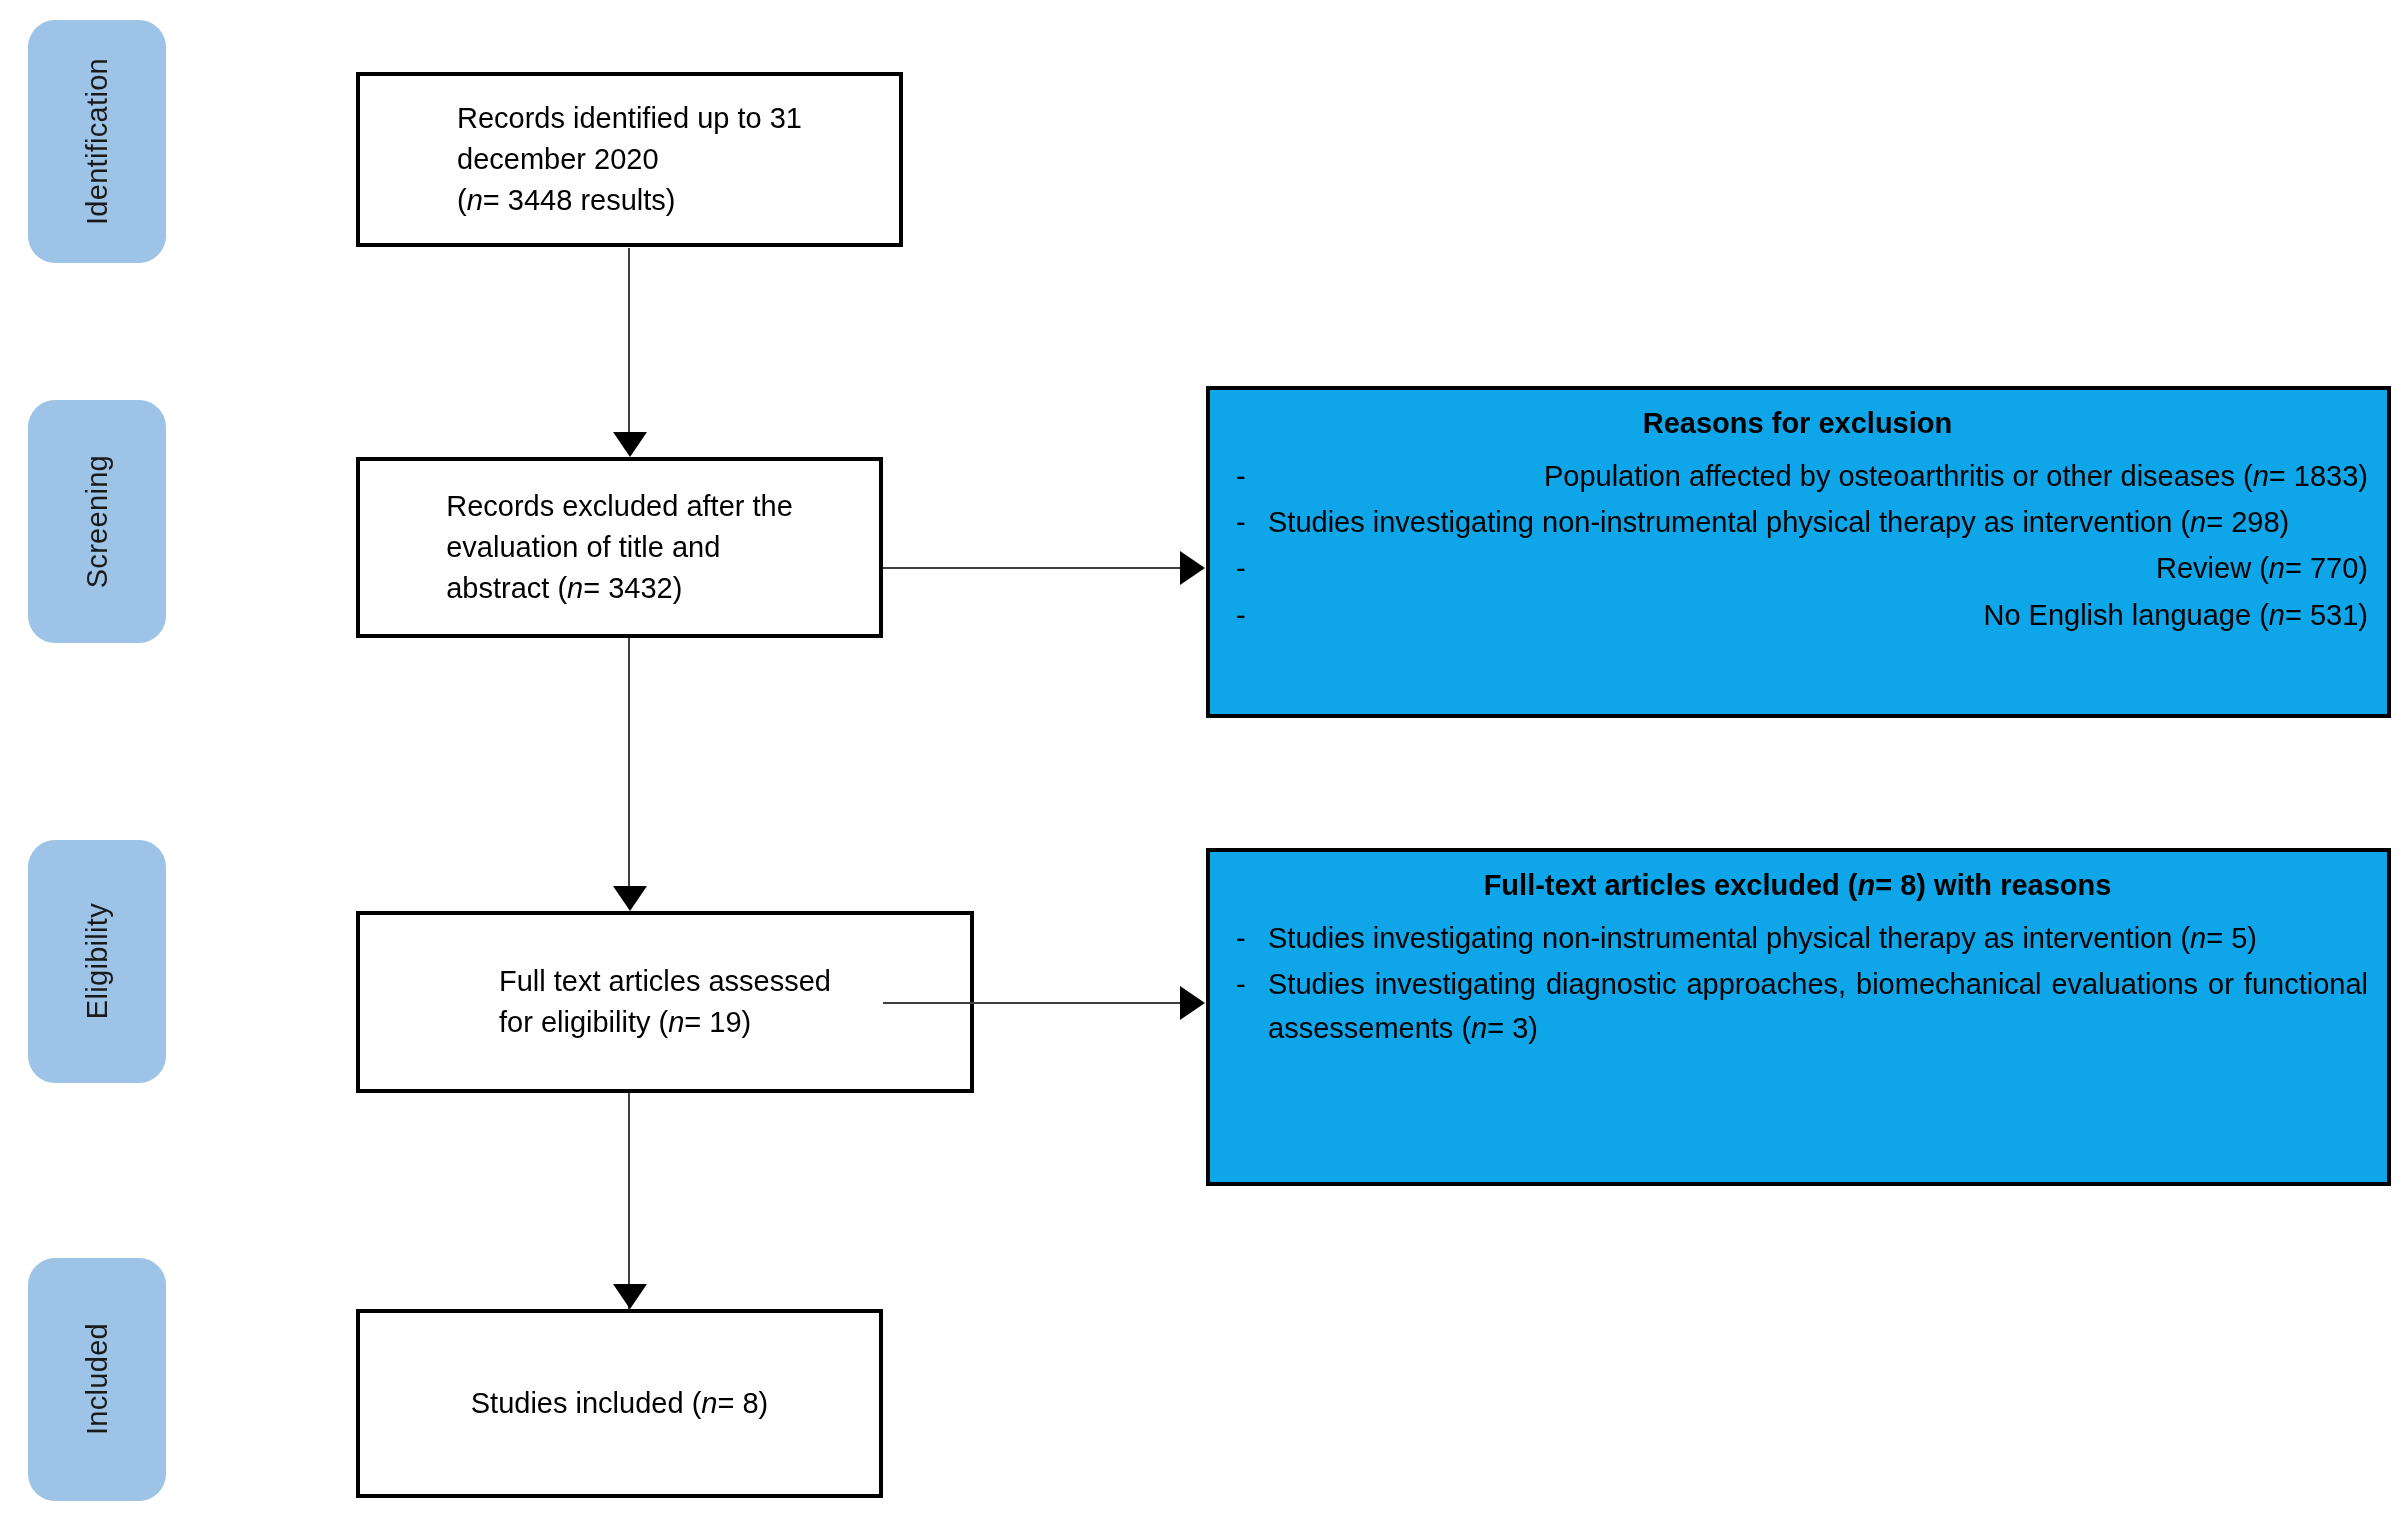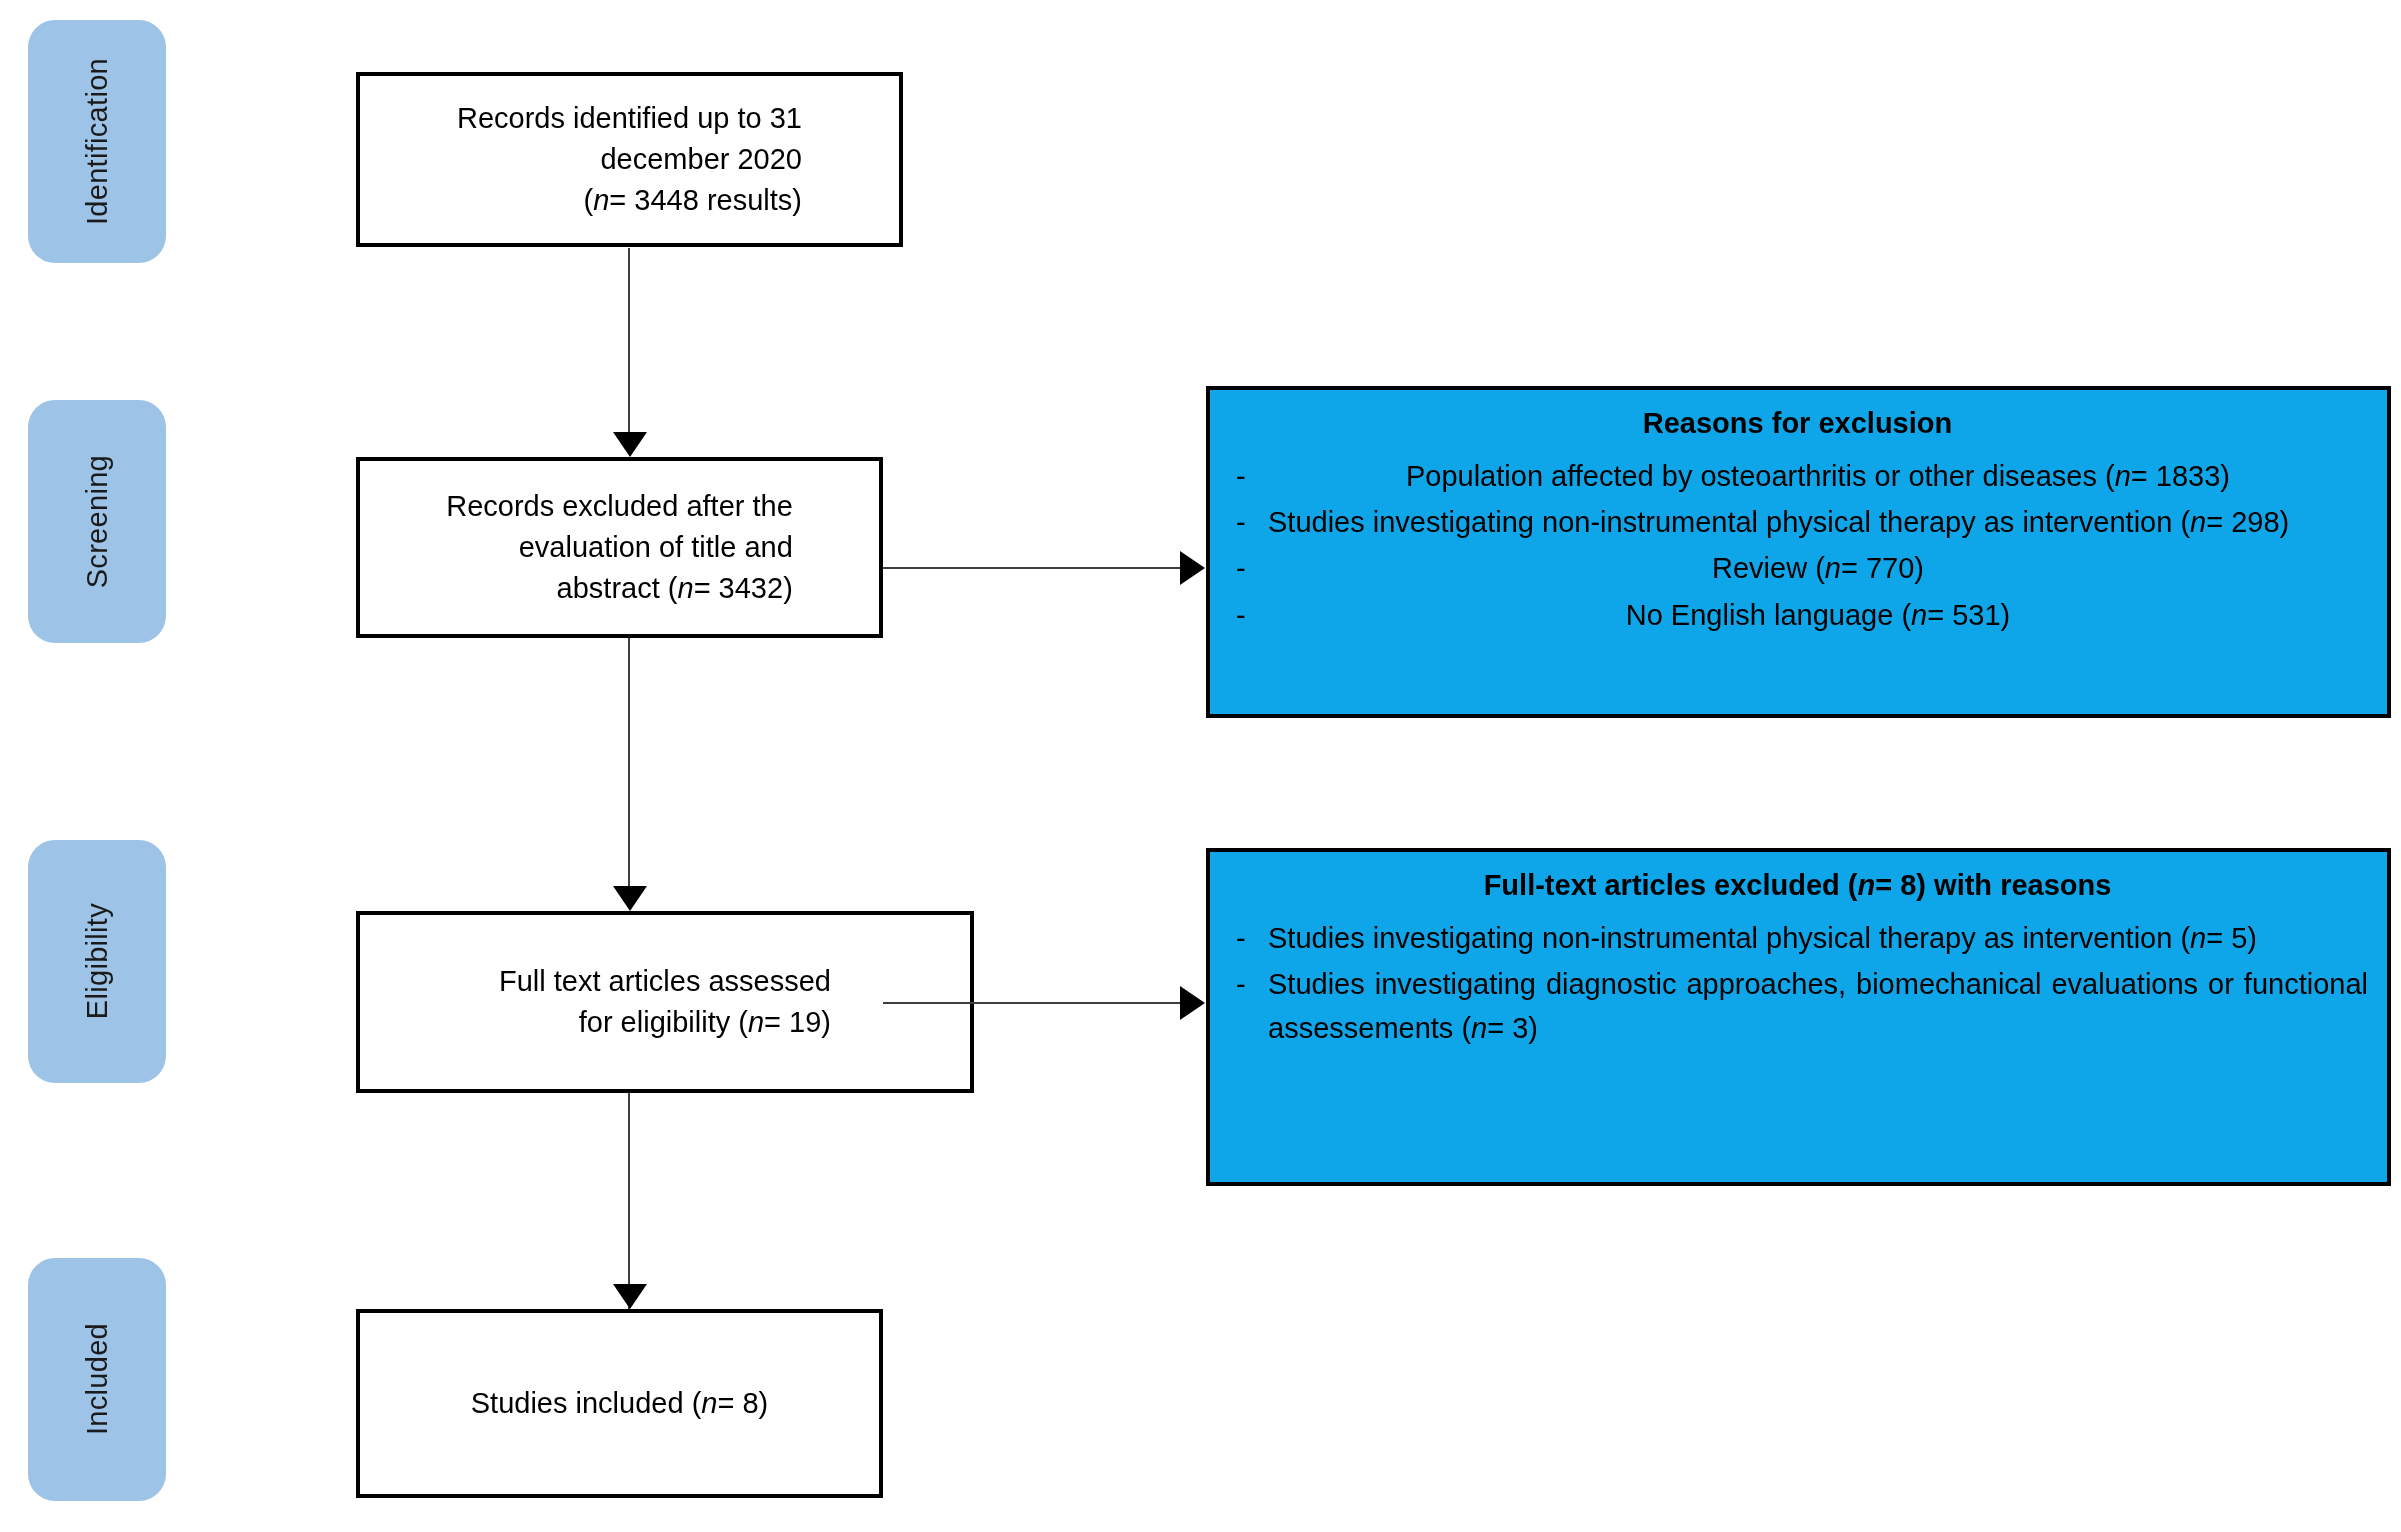--- a/index.html
+++ b/index.html
@@ -45,21 +45,21 @@
     position: absolute;
     box-sizing: border-box;
     border: 4.5px solid #000000;
     background: #ffffff;
     display: flex;
     align-items: center;
     justify-content: center;
     padding: 5.7px 14.7px;
   }
   .flow-box-text {
-    text-align: right;
+    text-align: left;
     font-size: 29px;
     line-height: 1.42;
     color: #000000;
   }
 
   
   .reason-box {
     position: absolute;
     box-sizing: border-box;
     border: 4.5px solid #000000;
@@ -91,21 +91,21 @@
     text-align: left;
     padding-left: 9px;
     box-sizing: border-box;
   }
   .reason-text {
     flex: 1 1 auto;
     text-align: justify;
     text-justify: inter-word;
   }
   .reason-text.nojustify {
-    text-align: center;
+    text-align: right;
   }
 
   
   .conn-v {
     position: absolute;
     width: 2.3px;
     background: #3f3f3f;
   }
   .conn-h {
     position: absolute;

